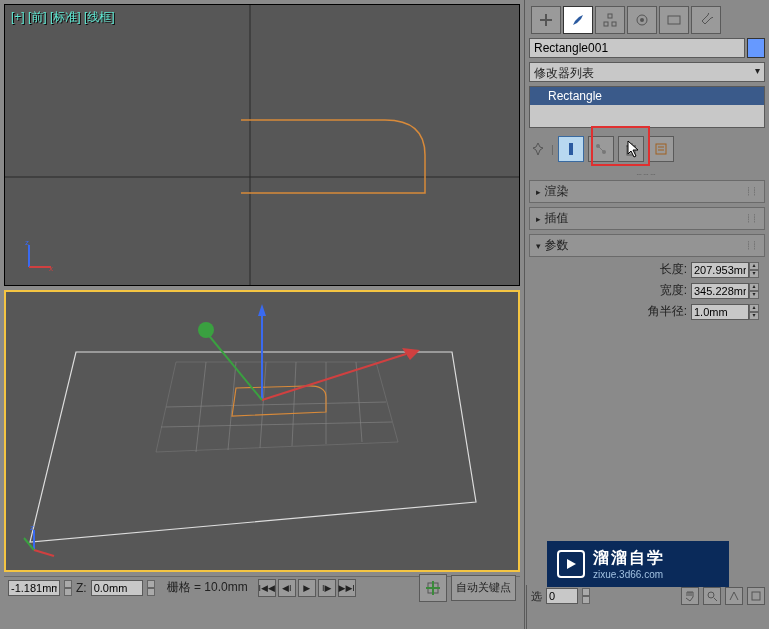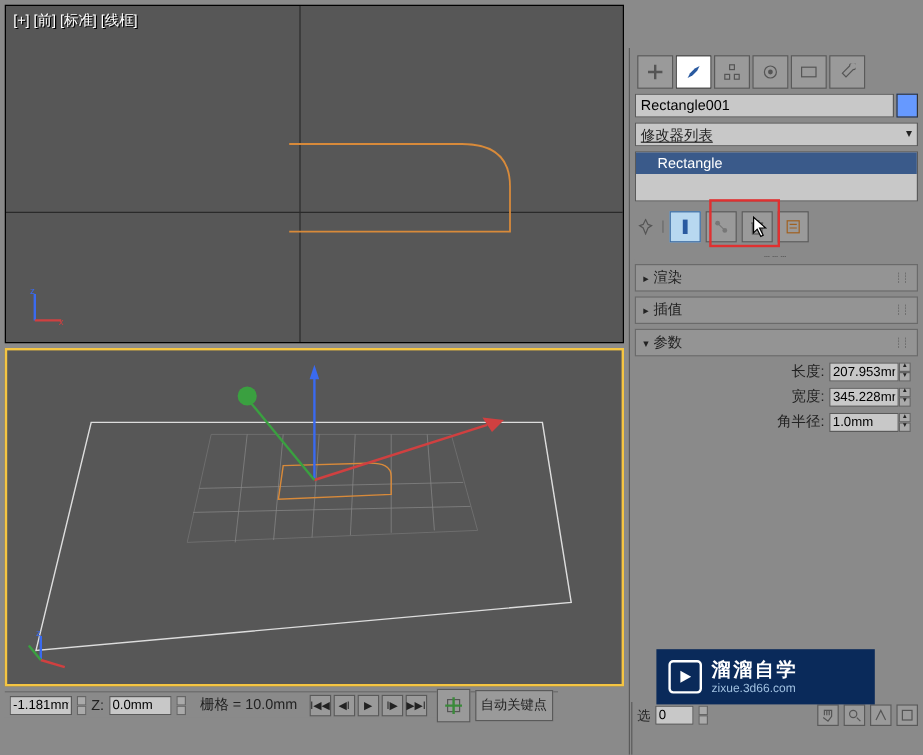--- a/index.html
+++ b/index.html
@@ -27,40 +27,39 @@
     position: relative;
     overflow: hidden;
   }
   .viewport.active { border: 2px solid #f5c542; }
   .viewport-top { height: 282px; }
   .viewport-bottom { height: 282px; }
   .vp-label {
     position: absolute;
     top: 4px;
     left: 6px;
-    color: #ffffff;
+    color: #5eead4;
     font-size: 12px;
     text-shadow: 1px 1px 0 #000;
   }
   .axis-tripod {
     position: absolute;
     bottom: 8px;
     left: 14px;
     width: 40px;
     height: 40px;
   }
   .right-panel {
     flex: 1;
     background: #8a8a8a;
     border-left: 1px solid #5a5a5a;
     padding: 4px;
     display: flex;
     flex-direction: column;
     gap: 4px;
-    margin-top: 40px;
   }
   .cmd-tabs {
     display: flex;
     gap: 2px;
     height: 30px;
     padding: 2px;
   }
   .cmd-tab {
     width: 30px;
     height: 28px;
@@ -86,21 +85,20 @@
     background: #6699ff;
     border: 1px solid #333;
   }
   .dropdown {
     background: #c8c8c8;
     border: 1px solid #5a5a5a;
     height: 20px;
     padding: 2px 4px;
     font-size: 12px;
     position: relative;
-    text-decoration: underline;
   }
   .dropdown::after {
     content: "▾";
     position: absolute;
     right: 4px;
     top: 2px;
     font-size: 10px;
   }
   .mod-stack {
     background: #c8c8c8;
@@ -303,21 +301,21 @@
     display: flex;
     flex-direction: column;
   }
   .rb-row { display:flex; gap:4px; padding:2px 4px; align-items:center; height:22px; }
   .cursor-pointer {
     position: absolute;
     z-index: 60;
     pointer-events: none;
   }
   .left-bottom {
-    display:flex; flex-direction:row;gap:47px;
+    display:flex; flex-direction:column;gap:47px;
   }
 </style>
 </head>
 <body>
 
 <div class="main-layout">
 
   <div class="viewports">
 
     <div class="viewport viewport-top">

